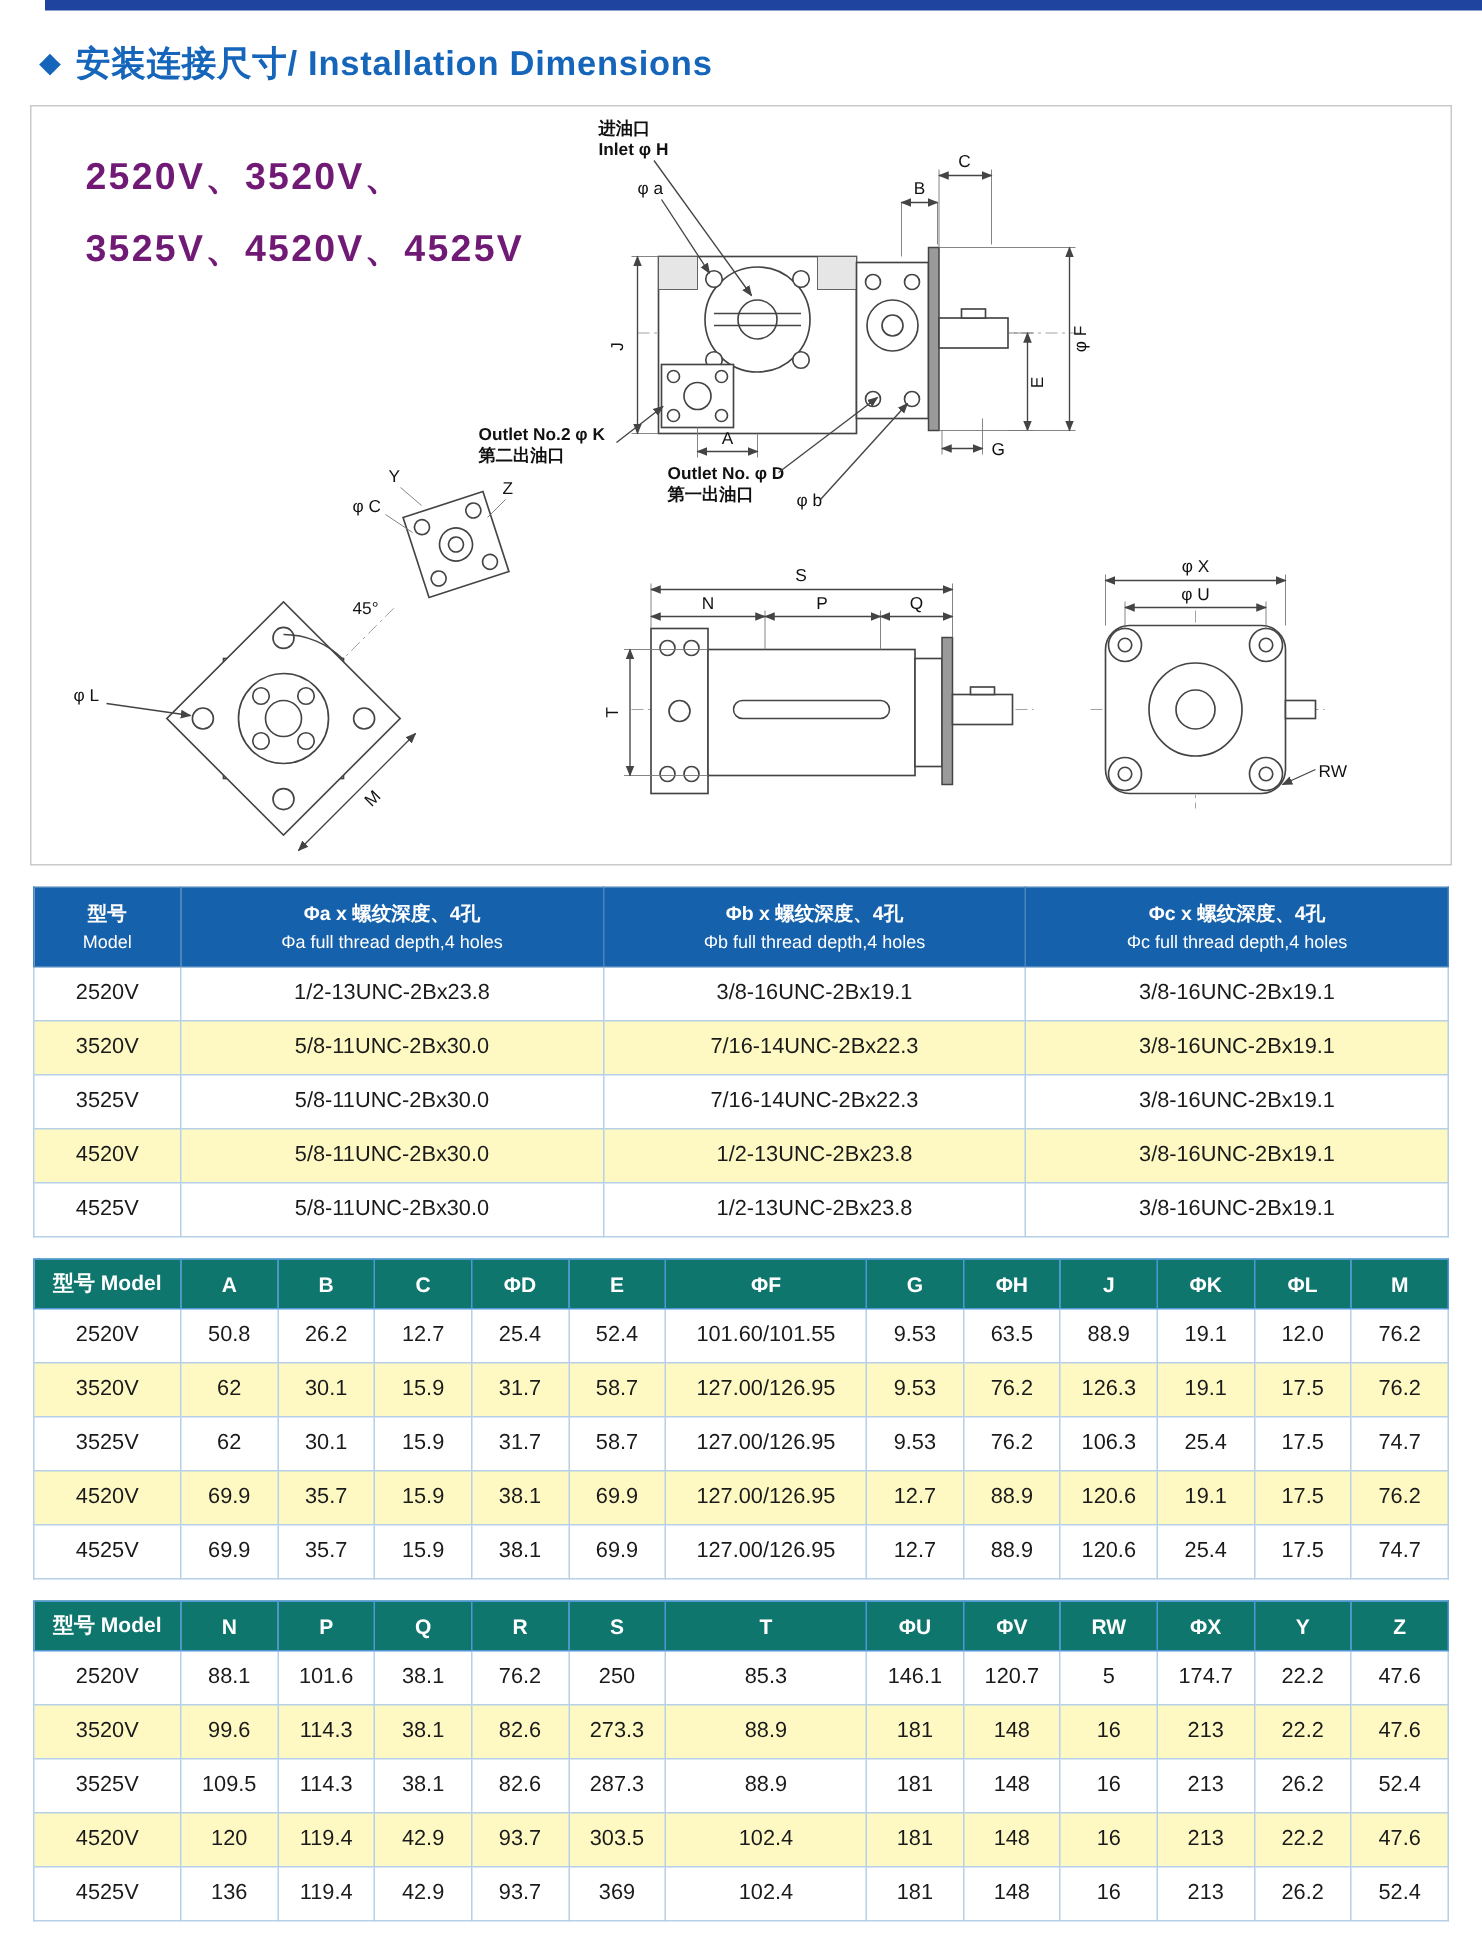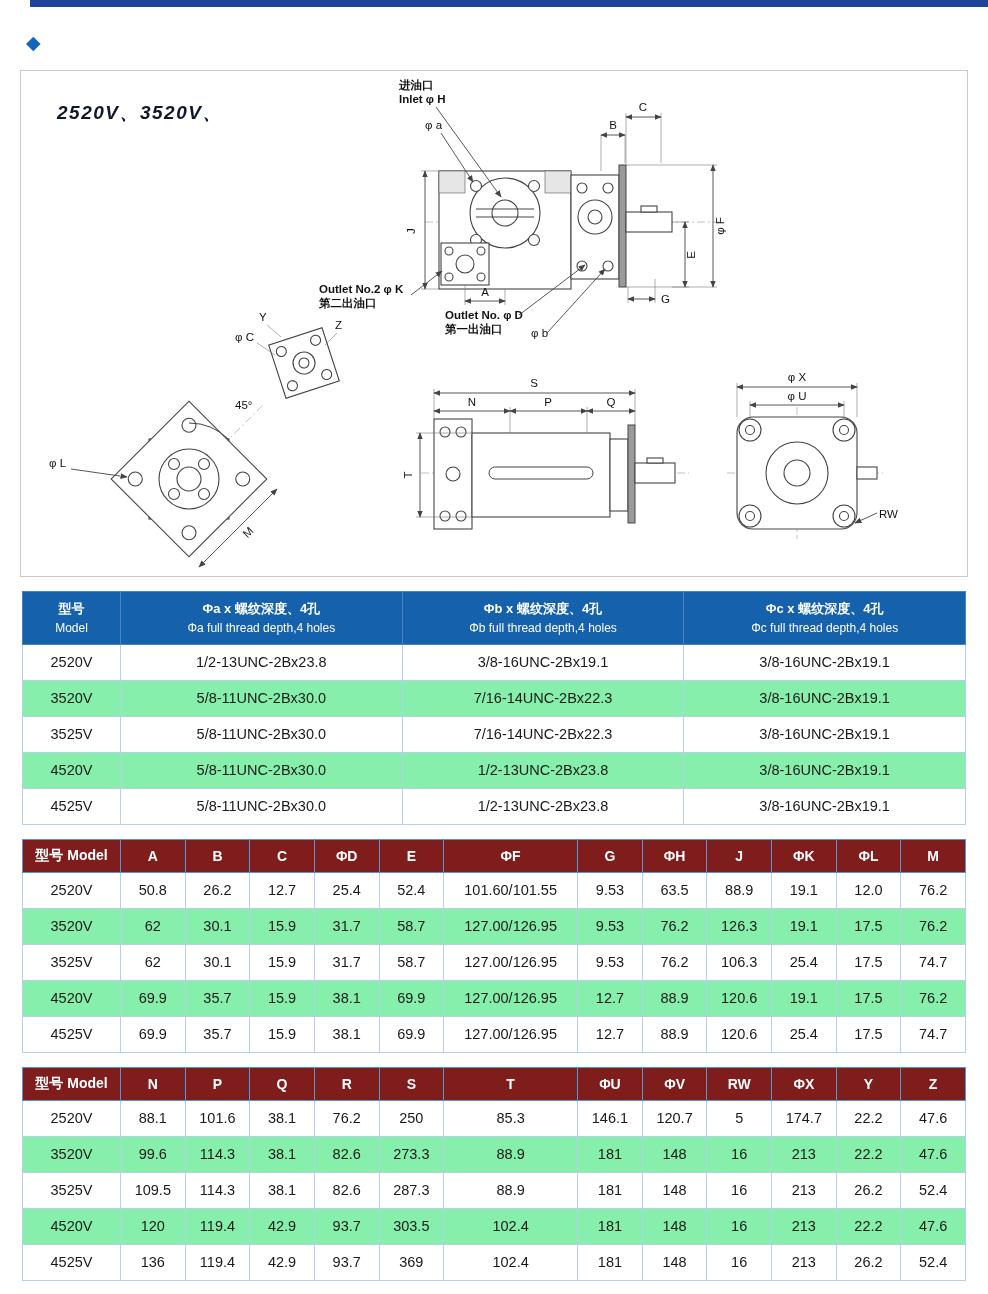--- a/index.html
+++ b/index.html
@@ -4,63 +4,65 @@
 <style>
   * { box-sizing: border-box; }
   html,body { margin:0; padding:0; background:#ffffff; }
   body { font-family:"Liberation Sans","DejaVu Sans",sans-serif; }
   .page { position:relative; width:988px; height:1294px; background:#fff; overflow:hidden; }
   .top-strip { position:absolute; left:30px; top:0; width:958px; height:7px; background:#1e44a0; }
   .title-row { display:flex; align-items:center; gap:10px; padding:26px 0 0 26px; height:58px; }
   .diamond { color:#1565bb; font-size:19px; line-height:1; }
   .title { margin:0; color:#1565bb; font-size:23px; font-weight:bold; letter-spacing:.5px; }
   .diagram-box { position:relative; margin:12px 20px 0 20px; height:507px; border:1px solid #c9c9c9; background:#fff; }
-  .models { position:absolute; left:36px; top:24px; color:#0f172a; font-weight:bold; font-size:19px; line-height:1.9; letter-spacing:1.5px;font-style:italic; }
+  .models { position:absolute; left:36px; top:24px; color:#701a75; font-weight:bold; font-size:25px; line-height:1.9; letter-spacing:1.5px; }
   svg.diagram { position:absolute; left:0; top:0; }
 
   
   .ol2 { fill:#ffffff; stroke:#444; stroke-width:1.1; }
   .gry { fill:#e6e6e6; stroke:#555; stroke-width:.6; }
   .dk  { fill:#9a9a9a; stroke:#444; stroke-width:1; }
   .ln  { stroke:#444; stroke-width:1; fill:none; }
   .dim { stroke:#444; stroke-width:.9; fill:none; marker-start:url(#arw); marker-end:url(#arw); }
   .ldr { stroke:#444; stroke-width:.9; fill:none; marker-end:url(#arw); }
   .ext { stroke:#777; stroke-width:.6; }
   .cl  { stroke:#999; stroke-width:.6; stroke-dasharray:8 3 2 3; }
   text.lb  { font-size:11.5px; fill:#111; font-family:"Liberation Sans",sans-serif; }
   text.lbb { font-size:11.5px; fill:#111; font-weight:bold; font-family:"Liberation Sans",sans-serif; }
   .mid { text-anchor:middle; }
 
   
   .tbl { border-collapse:collapse; table-layout:fixed; margin:14px auto 0; width:944px; border:1px solid #8ab4d8; }
   .tbl th { color:#fff; font-weight:bold; text-align:center; vertical-align:middle; }
   .tbl td { text-align:center; vertical-align:middle; color:#1a1a1a; background:#fff;
             border:1px solid #b5d0e8; height:36px; font-size:14.5px; }
-  .tbl tr.alt td { background:#86efac; }
+  .tbl tr.alt td { background:#fef9c3; }
   .t1 th { background:#1561ab; border:1px solid #4c85bb; font-size:13px; padding:7px 12px; line-height:1.5; }
   .t1 th .hzh { font-size:13px; }
   .t1 th .hen { font-size:12px; font-weight:normal; }
-  .t2 th { background:#7f1d1d; border:1px solid #4f97d6; height:33px; font-size:14px; }
+  .t2 th { background:#0f766e; border:1px solid #4f97d6; height:33px; font-size:14px; }
   col.w-model { width:98px; }
   col.w-wide  { width:134px; }
 </style>
 </head>
 <body>
 
 <div class="page">
 
   <div class="top-strip"></div>
 
   <div class="title-row">
     <span class="diamond">◆</span>
+    <h1 class="title">安装连接尺寸/ Installation Dimensions</h1>
   </div>
 
   <div class="diagram-box">
     <div class="models">
       <div>2520V、3520V、</div>
+      <div>3525V、4520V、4525V</div>
     </div>
 
     <svg class="diagram" width="946" height="503" viewBox="0 0 946 503">
       <defs>
         <marker id="arw" viewBox="0 0 10 10" refX="9" refY="5" markerWidth="8" markerHeight="8" orient="auto-start-reverse">
           <path d="M0,1 L10,5 L0,9 Z" fill="#444"></path>
         </marker>
       </defs>
 
       <g>

